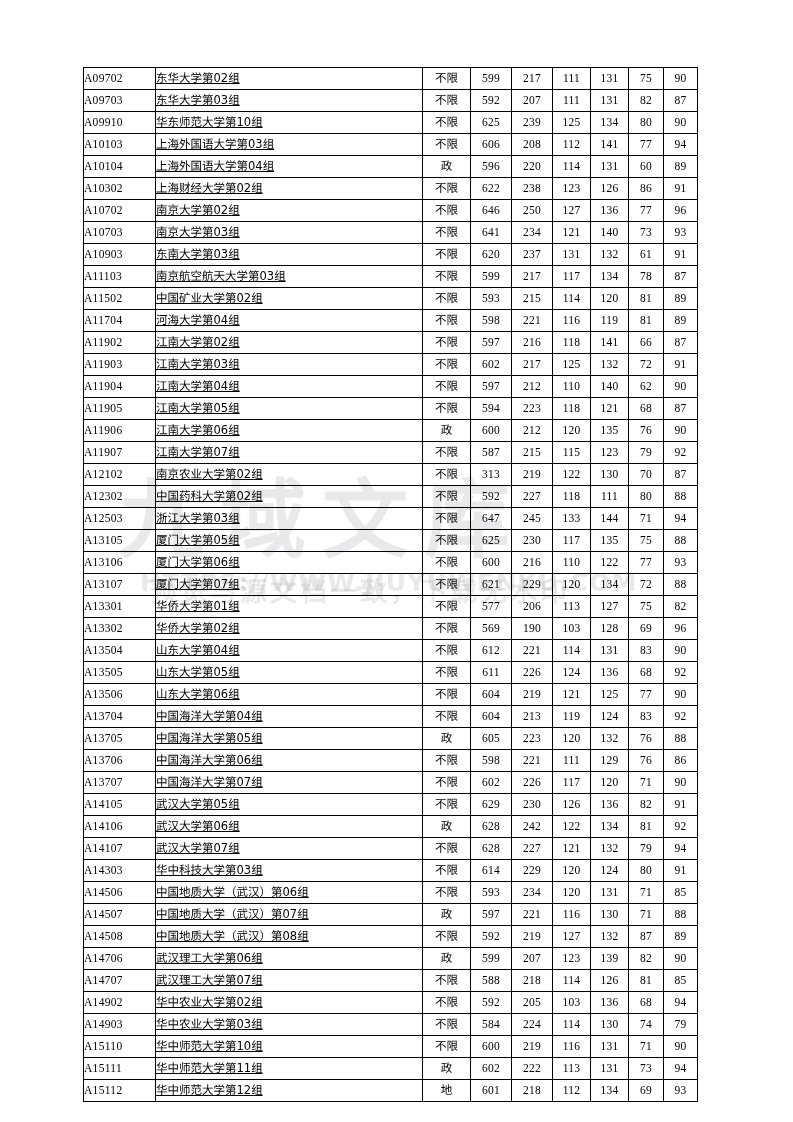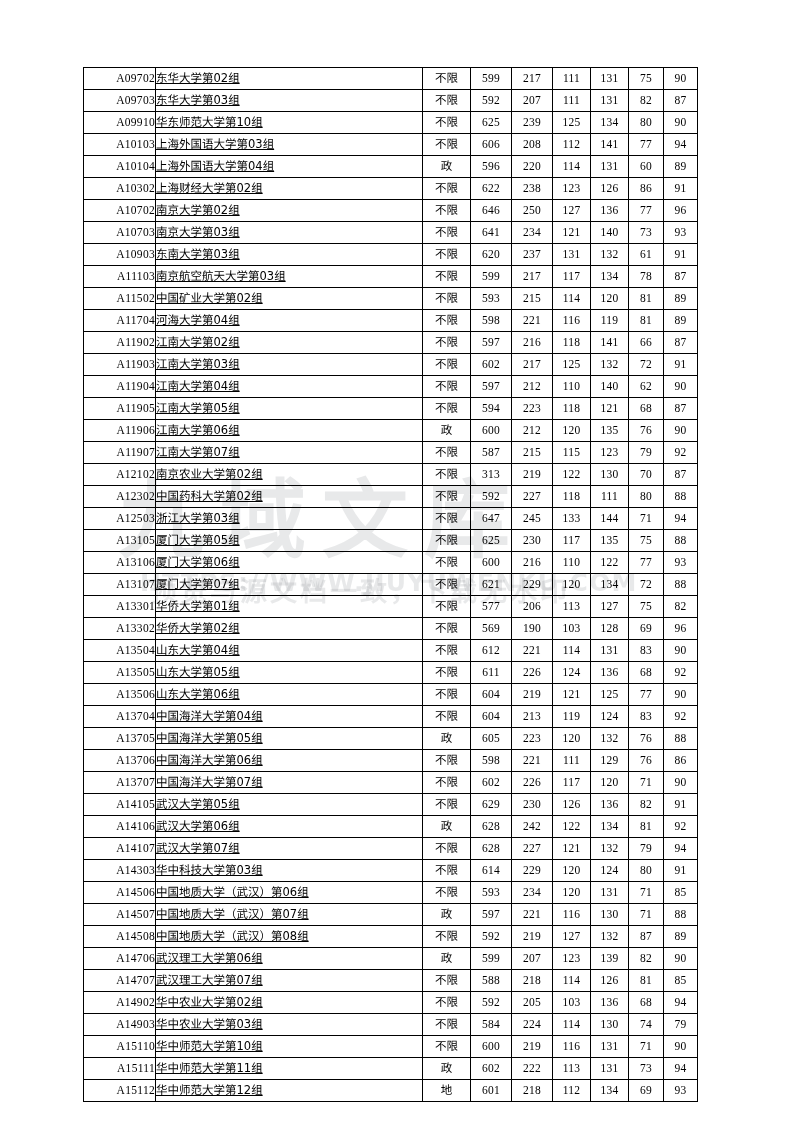--- a/index.html
+++ b/index.html
@@ -103,21 +103,21 @@
   col.c-name    { width: 267px; }
   col.c-subject { width: 48px;  }
   col.c-total   { width: 41px;  }
   col.c-s1      { width: 41px;  }
   col.c-s2      { width: 38px;  }
   col.c-s3      { width: 38px;  }
   col.c-s4      { width: 35px;  }
   col.c-s5      { width: 34px;  }
 
   td.code {
-    text-align: right;
+    text-align: left;
     font-family: "Liberation Serif", "DejaVu Serif", serif;
     letter-spacing: 0.3px;
   }
   td.name {
     text-align: left;
     padding-left: 5px;
     font-family: "DejaVu Sans", "Liberation Sans", sans-serif;
     font-size: 11.5px;
     text-decoration: underline;
   }

